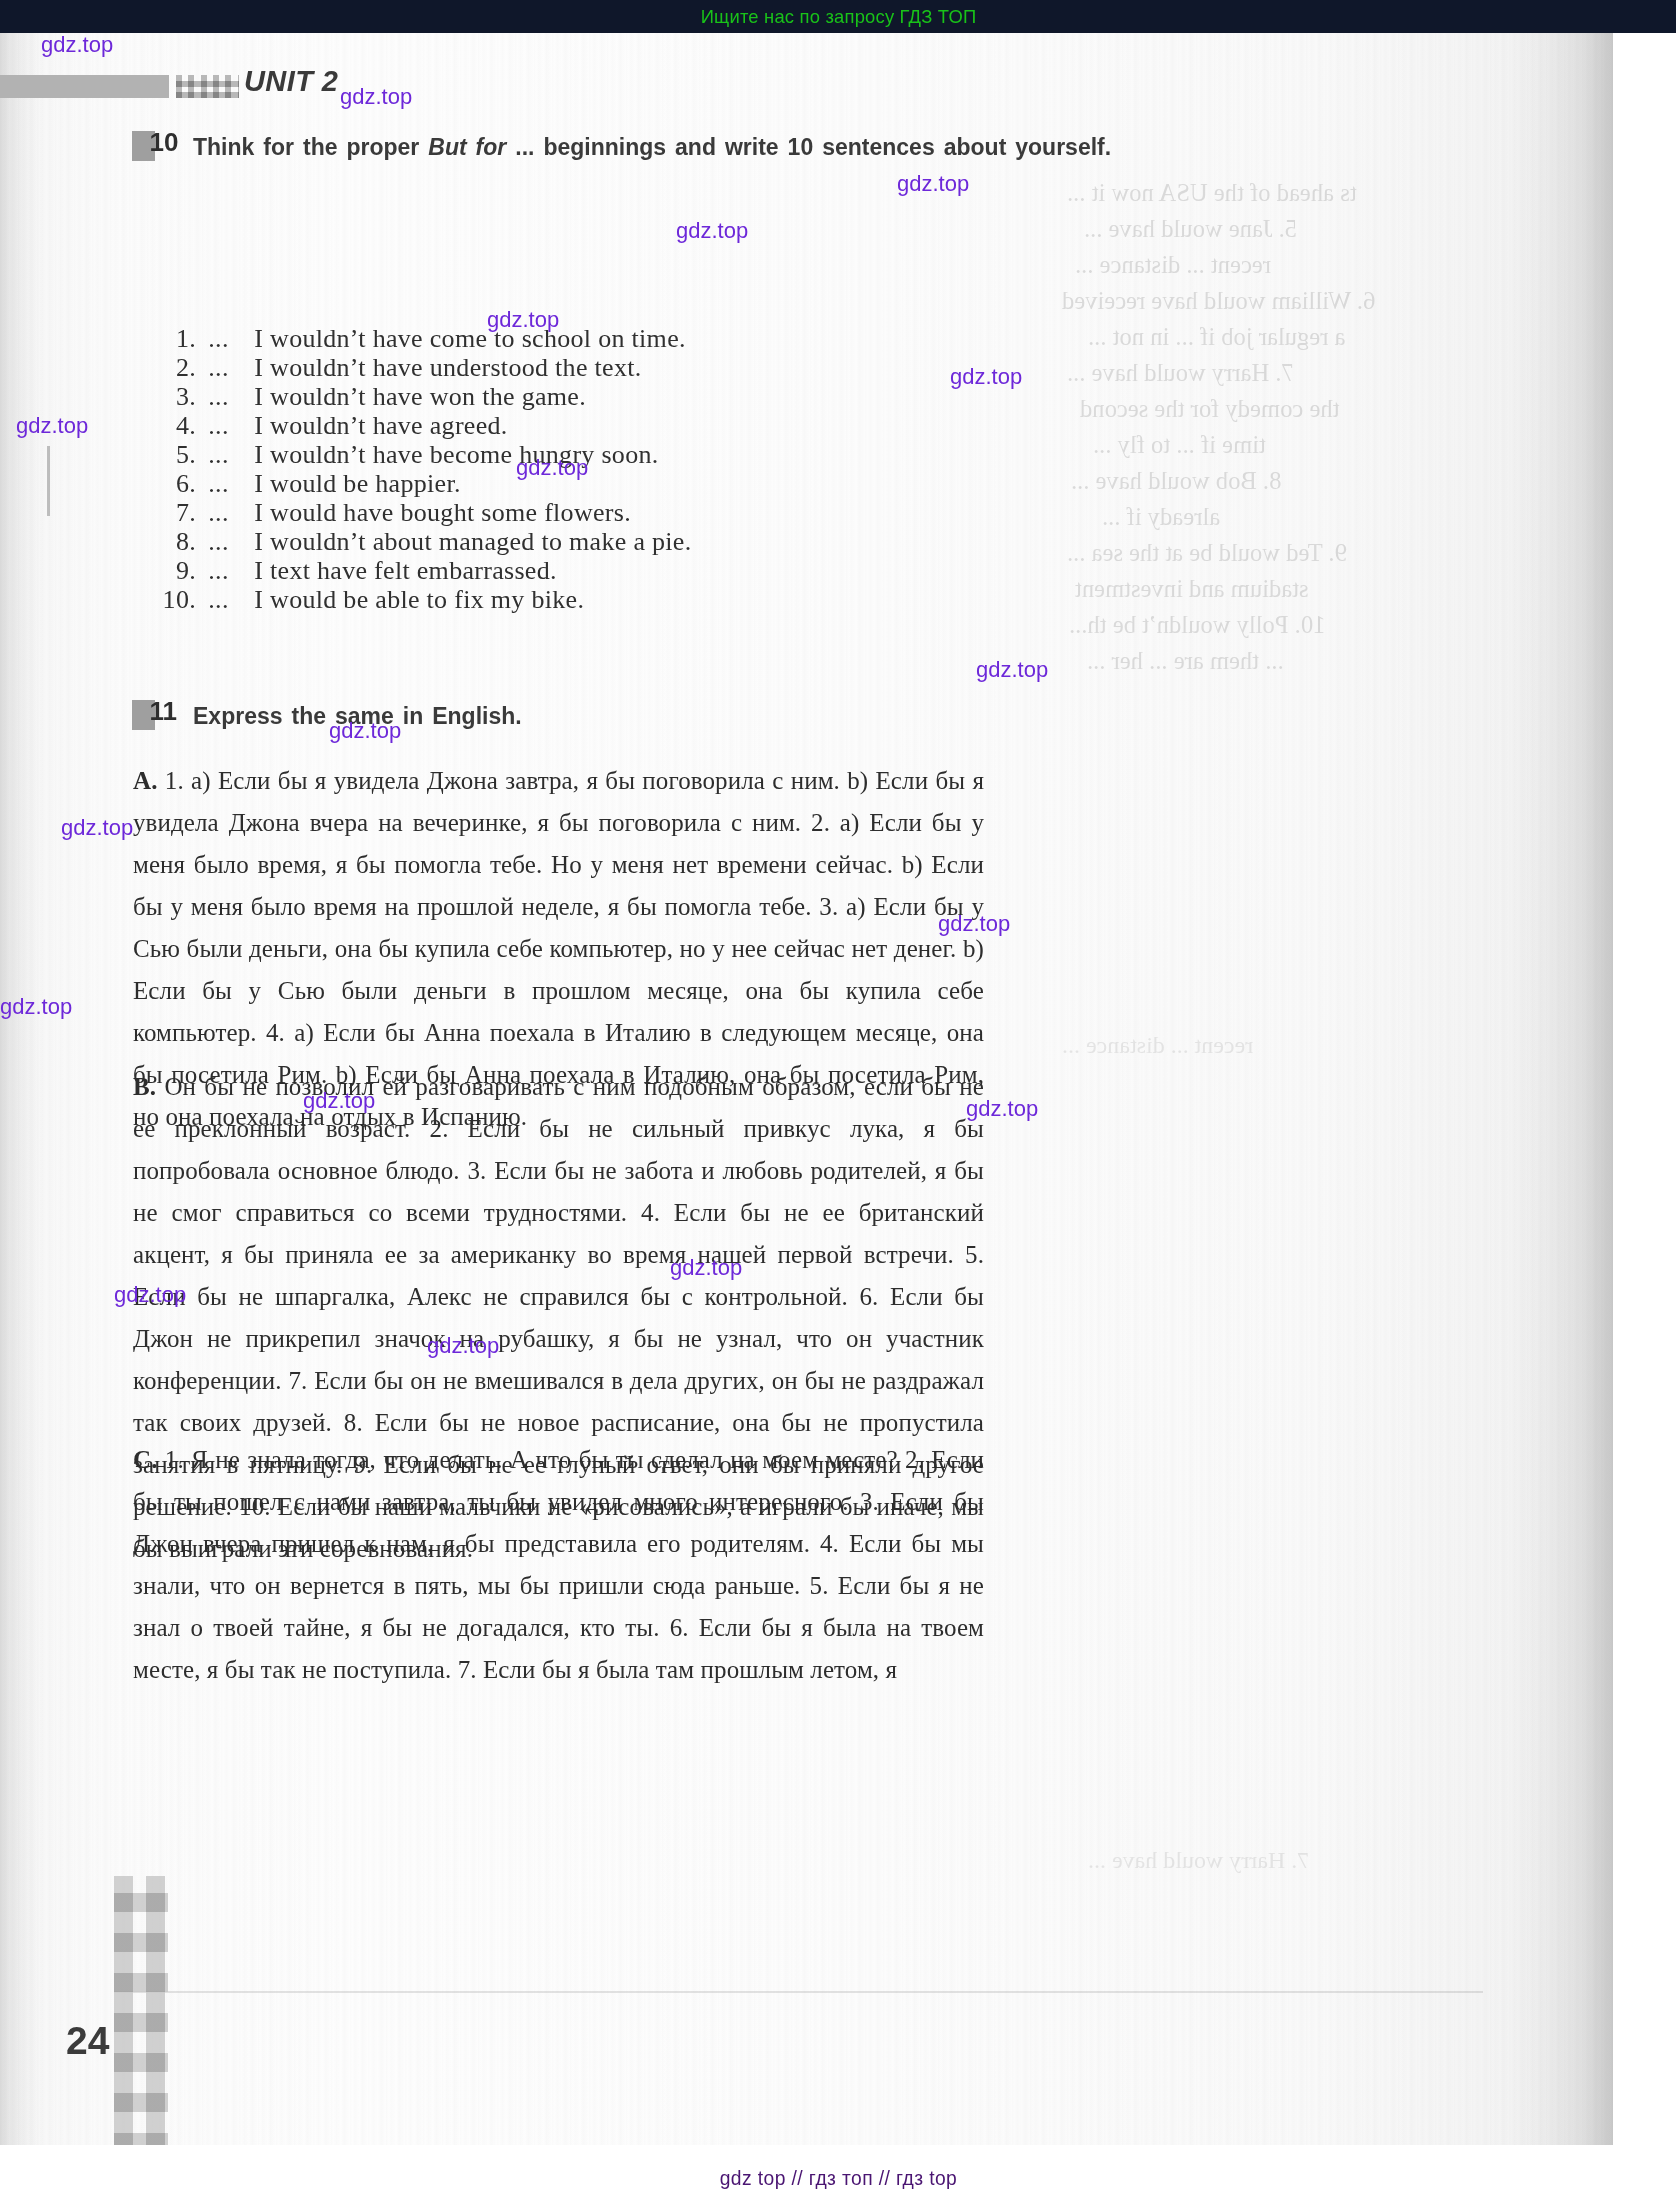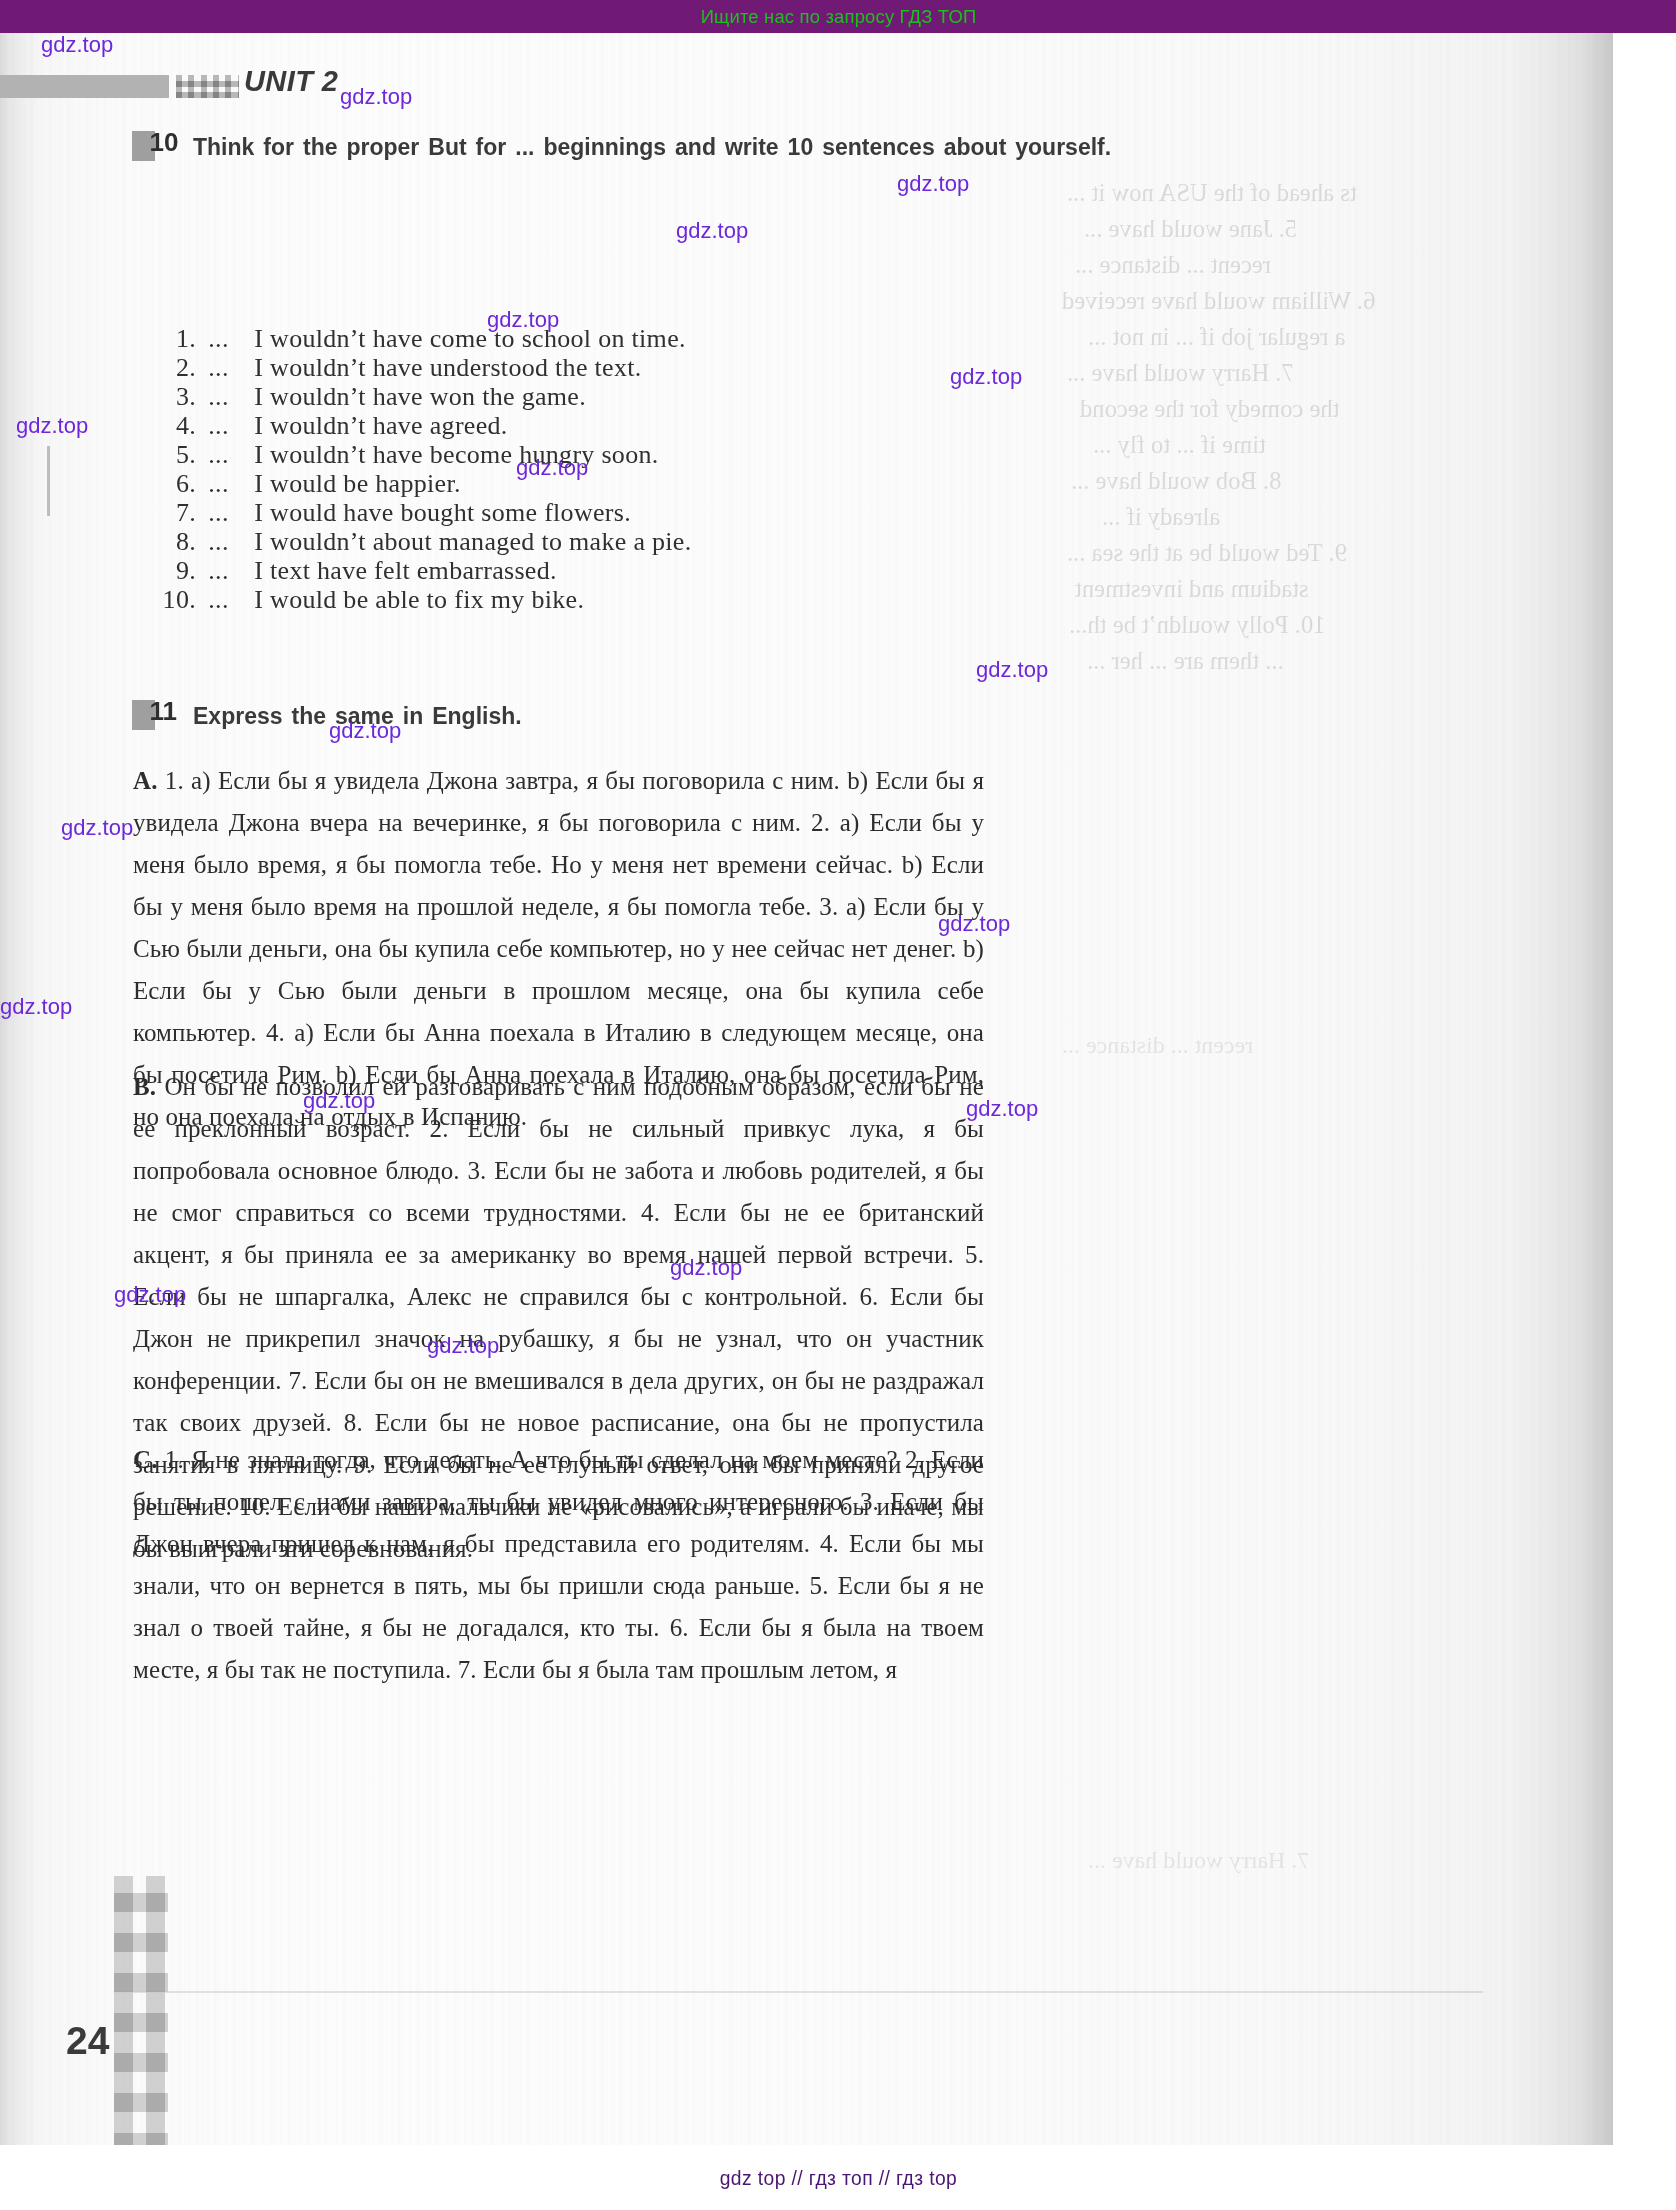--- a/index.html
+++ b/index.html
@@ -14,21 +14,21 @@
     font-family: "Liberation Serif", "DejaVu Serif", serif;
     overflow: hidden;
   }
 
   
   #top-banner {
     position: absolute;
     left: 0; top: 0;
     width: 1677px;
     height: 33px;
-    background: #701a75;
+    background: #0f172a;
     text-align: center;
     z-index: 40;
   }
   #top-banner .banner-text {
     font-family: "Liberation Sans", "DejaVu Sans", sans-serif;
     font-size: 18.4px;
     color: #19c219;
     line-height: 33px;
     letter-spacing: 0.2px;
     white-space: nowrap;
@@ -143,21 +143,21 @@
     left: 61px; top: 0px;
     width: 957px;
     font-family: "Liberation Sans", "DejaVu Sans", sans-serif;
     font-weight: bold;
     font-size: 23px;
     color: #3a3a3a;
     line-height: 32px;
     text-align: justify;
     word-spacing: 2.6px;
   }
-  .ex-title .ital { }
+  .ex-title .ital { font-style: italic; }
 
   
   #answers-10 {
     position: absolute;
     left: 147px;
     top: 291px;
     width: 878px;
   }
   .ans-row {
     display: flex;

